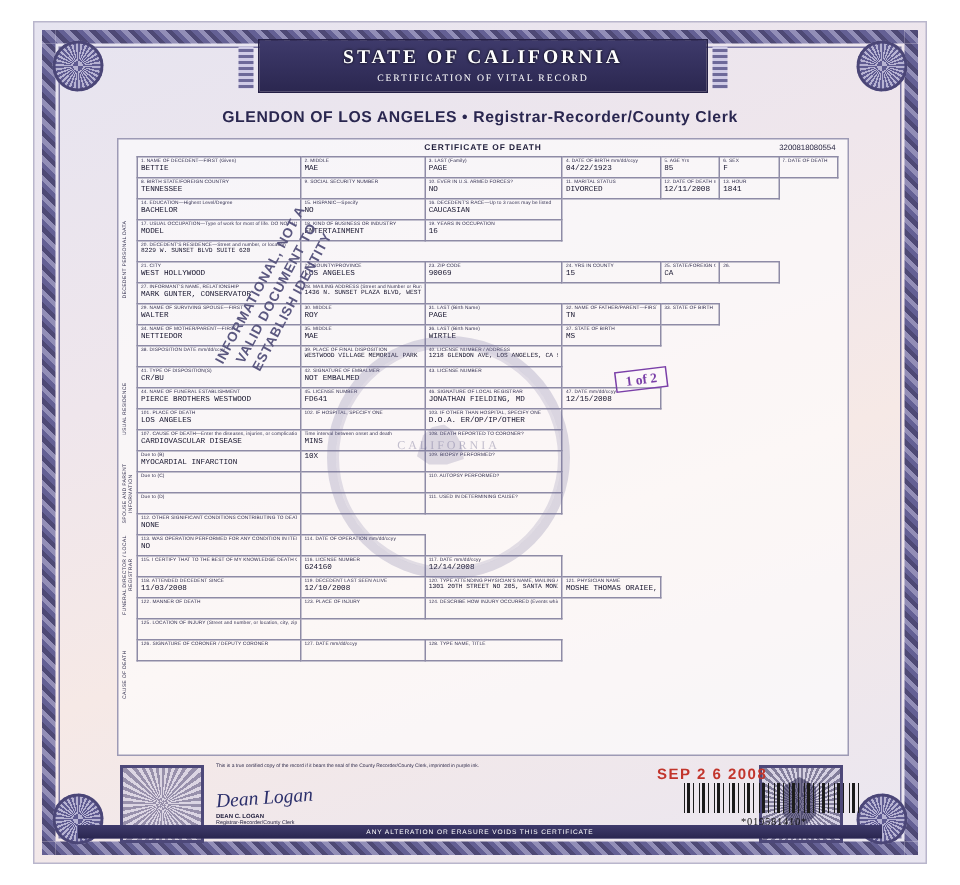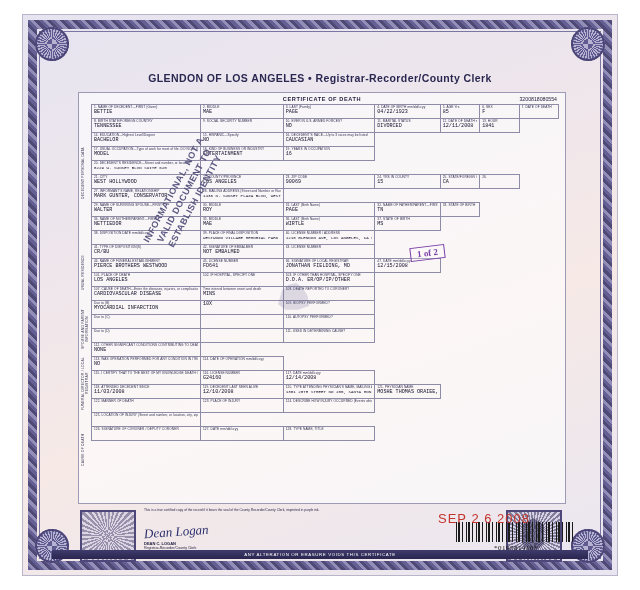--- a/index.html
+++ b/index.html
@@ -247,22 +247,22 @@
     padding: 1px 6px;
     font-family: "Liberation Serif", serif;
     background: rgba(255,255,255,.25);
   }
 
   .stamp-date {
     position: absolute;
     left: 416px;
     top: 497px;
     color: #c2352c;
-    font-size: 13px;
-    font-weight: normal;
+    font-size: 10px;
+    font-weight: bold;
     letter-spacing: 1px;
     font-family: "Liberation Sans", sans-serif;
   }
 
   
   .footer {
     position: absolute;
     left: 56px;
     top: 492px;
     width: 486px;
@@ -372,20 +372,24 @@
 <div id="page">
   <div class="cert">
 
     <div class="border-frame"></div>
     <div class="border-inner"></div>
     <div class="rosette tl"></div>
     <div class="rosette tr"></div>
     <div class="rosette bl"></div>
     <div class="rosette br"></div>
 
+    <div class="banner">
+      <div class="state">STATE OF CALIFORNIA</div>
+      <div class="sub">CERTIFICATION OF VITAL RECORD</div>
+    </div>
 
     <div class="county-line">GLENDON OF LOS ANGELES • Registrar-Recorder/County Clerk</div>
 
     <div class="form">
       <div class="form-title">CERTIFICATE OF DEATH</div>
       <div class="form-localnum">3200818080554</div>
 
       <div class="side-label" style="top:20px;height:120px;">DECEDENT PERSONAL DATA</div>
       <div class="side-label" style="top:150px;height:60px;">USUAL RESIDENCE</div>
       <div class="side-label" style="top:216px;height:40px;">SPOUSE AND PARENT INFORMATION</div>
@@ -755,20 +759,23 @@
               </td>
               <td style="width: 22%;">
                 <span class="cap">128. TYPE NAME, TITLE</span>
                 <span class="val"></span>
               </td>
             </tr>
           </tbody>
       </table>
     </div>
 
+    <div class="wm-circle">
+      <div class="wm-txt">CALIFORNIA</div>
+    </div>
     <div class="wm-bear"></div>
 
     <div class="diag-note">INFORMATIONAL, NOT A VALID DOCUMENT TO ESTABLISH IDENTITY</div>
     <div class="stamp-page">1 of 2</div>
 
     <div class="footer">
       <div class="seal-left"></div>
       <div class="seal-right"></div>
       <div class="legal">This is a true certified copy of the record if it bears the seal of the County Recorder/County Clerk, imprinted in purple ink.</div>
       <div class="signature">Dean Logan</div>

